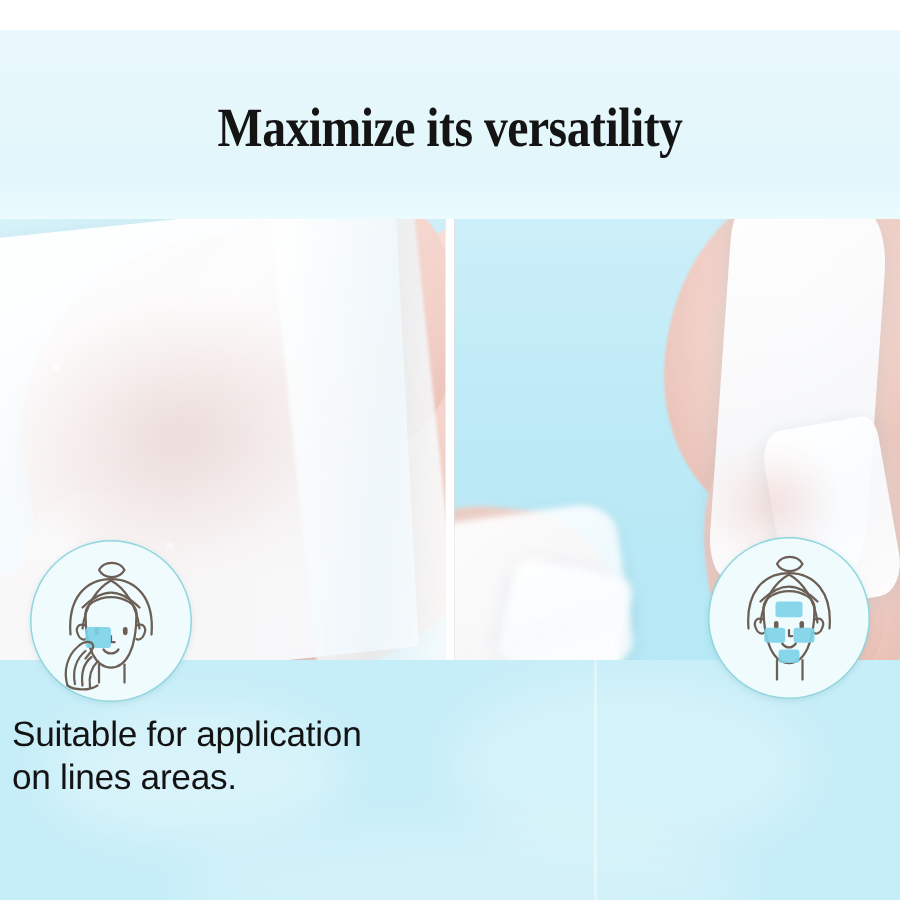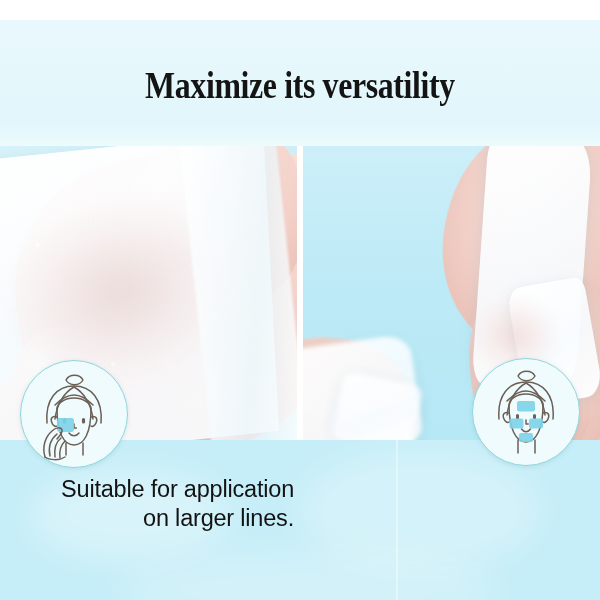--- a/index.html
+++ b/index.html
@@ -249,21 +249,21 @@
     box-shadow: 0 1px 4px rgba(90,150,165,.18);
     overflow: hidden;
   }
   .icon-circle.left  { left: 20px;  top: 340px; }
   .icon-circle.right { left: 472px; top: 338px; }
   .icon-circle svg { display:block; width:106px; height:106px; }
 
   
   .caption {
     position: absolute;
-    text-align: right;
+    text-align: left;
     color: #131313;
     font-family: "Liberation Sans", sans-serif;
     font-size: 23.5px;
     line-height: 29px;
     letter-spacing: -0.2px;
   }
   .caption-left  { left: 8px;   top: 455px; width: 286px; }
   .caption-right { left: 308px; top: 453px; width: 286px; }
   .caption .ln { display: block; white-space: nowrap; }
 </style>
@@ -384,17 +384,17 @@
 
       <rect x="44" y="42" width="18" height="10.5" rx="2.2" fill="#7ed3e8" opacity="0.92"></rect>
       <rect x="36.5" y="59.5" width="14" height="10" rx="2.2" fill="#7ed3e8" opacity="0.92"></rect>
       <rect x="56" y="59.5" width="14" height="10" rx="2.2" fill="#7ed3e8" opacity="0.92"></rect>
       <rect x="46" y="74" width="14" height="9" rx="2.2" fill="#7ed3e8" opacity="0.92"></rect>
     </svg>
   </div>
 
   <div class="caption caption-left">
     <span class="ln">Suitable for application</span>
-    <span class="ln">on larger lines.</span>
+    <span class="ln">on lines areas.</span>
   </div>
 
 
 </div>
 
 </body></html>

